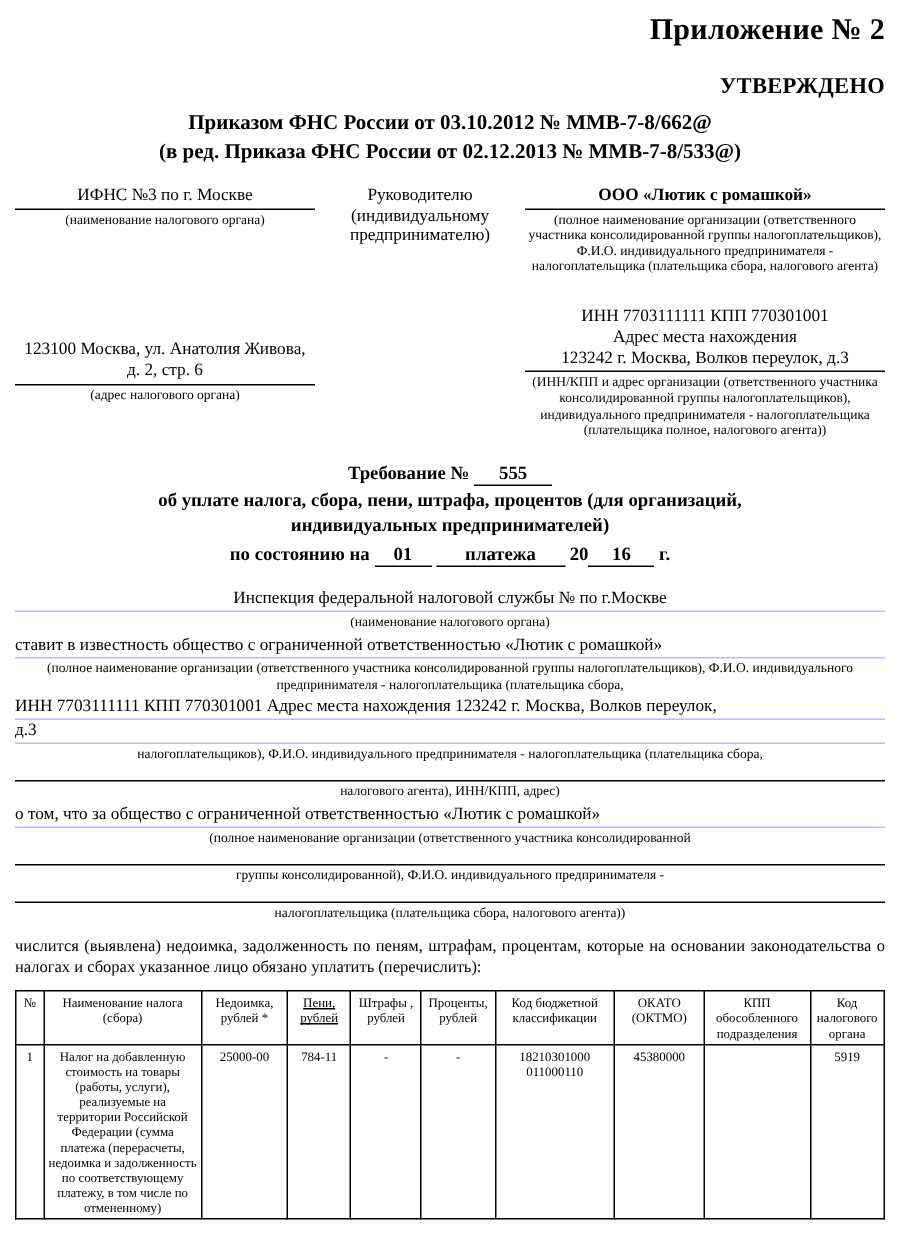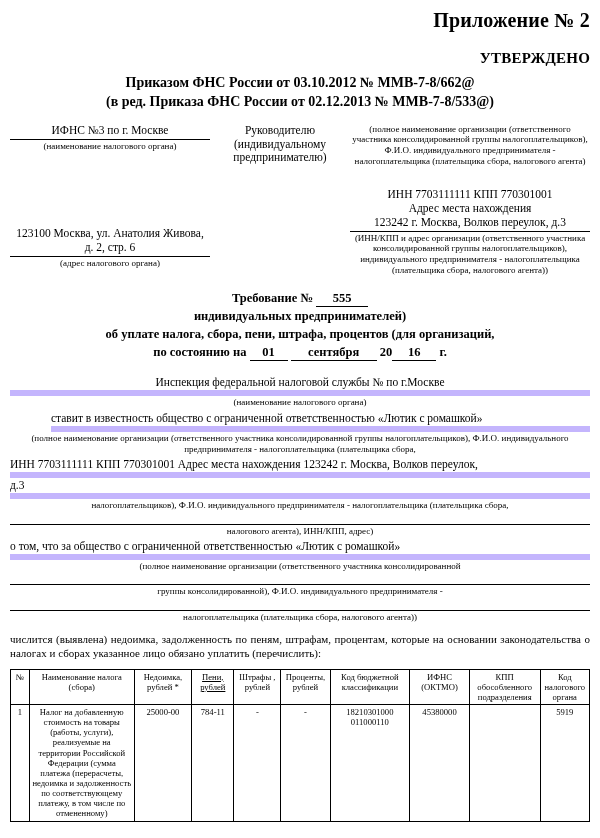--- a/index.html
+++ b/index.html
@@ -111,21 +111,21 @@
   .fill-d2 { min-width: 78px; }
   .fill-d3 { min-width: 36px; }
 
   
   .stmt {
     margin-top: 14px;
   }
   .stmt-line {
     font-size: 11.5px;
     text-align: center;
-    border-bottom: 6px solid #c4b5fd;
+    border-bottom: 1px solid #c4b5fd;
     padding-bottom: 1px;
   }
   .stmt-line.left { text-align: left; }
   .note {
     font-size: 9px;
     text-align: center;
     line-height: 1.15;
     margin-top: 1px;
   }
   .blankline {
@@ -189,51 +189,52 @@
       <div class="cap">(адрес налогового органа)</div>
     </div>
 
     <div class="col-mid">
       <div class="val">Руководителю</div>
       <div class="val">(индивидуальному</div>
       <div class="val">предпринимателю)</div>
     </div>
 
     <div class="col-right">
+      <div class="val line-under bold">ООО «Лютик с ромашкой»</div>
       <div class="cap">(полное наименование организации (ответственного участника консолидированной группы налогоплательщиков), Ф.И.О. индивидуального предпринимателя - налогоплательщика (плательщика сбора, налогового агента)</div>
 
       <div style="height:22px"></div>
 
       <div class="val">ИНН 7703111111 КПП 770301001</div>
       <div class="val">Адрес места нахождения</div>
       <div class="val line-under">123242 г. Москва, Волков переулок, д.3</div>
-      <div class="cap">(ИНН/КПП и адрес организации (ответственного участника консолидированной группы налогоплательщиков), индивидуального предпринимателя - налогоплательщика (плательщика сбора, налогового агента))</div>
+      <div class="cap">(ИНН/КПП и адрес организации (ответственного участника консолидированной группы налогоплательщиков), индивидуального предпринимателя - налогоплательщика (плательщика полное, налогового агента))</div>
     </div>
 
   </div>
 
   <div class="req-title">
     <span>Требование №</span>
     <span class="req-num">555</span>
   </div>
+  <div class="req-sub">об уплате налога, сбора, пени, штрафа, процентов (для организаций,</div>
   <div class="req-sub">индивидуальных предпринимателей)</div>
-  <div class="req-sub">об уплате налога, сбора, пени, штрафа, процентов (для организаций,</div>
   <div class="req-date">
     <span>по состоянию на</span>
     <span class="fill fill-d1">01</span>
-    <span class="fill fill-d2">сентября</span>
+    <span class="fill fill-d2">платежа</span>
     <span>20</span><span class="fill fill-d3">16</span>
     <span>г.</span>
   </div>
 
   <div class="stmt">
     <div class="stmt-line">Инспекция федеральной налоговой службы № по г.Москве</div>
     <div class="note">(наименование налогового органа)</div>
 
-    <div class="stmt-line left" style="margin-top:4px;margin-left:41px;">ставит в известность общество с ограниченной ответственностью «Лютик с ромашкой»</div>
+    <div class="stmt-line left" style="margin-top:4px;">ставит в известность общество с ограниченной ответственностью «Лютик с ромашкой»</div>
     <div class="note">(полное наименование организации (ответственного участника консолидированной группы налогоплательщиков), Ф.И.О. индивидуального предпринимателя - налогоплательщика (плательщика сбора,</div>
 
     <div class="stmt-line left" style="margin-top:3px;">ИНН 7703111111 КПП 770301001 Адрес места нахождения 123242 г. Москва, Волков переулок,</div>
     <div class="stmt-line left">д.3</div>
     <div class="note">налогоплательщиков), Ф.И.О. индивидуального предпринимателя - налогоплательщика (плательщика сбора,</div>
 
     <div class="blankline"></div>
     <div class="note">налогового агента), ИНН/КПП, адрес)</div>
 
     <div class="stmt-line left" style="margin-top:3px;">о том, что за общество с ограниченной ответственностью «Лютик с ромашкой»</div>
@@ -251,21 +252,21 @@
   <table class="maintbl">
     <thead>
       <tr>
         <th class="c-no">№</th>
         <th class="c-name">Наименование налога (сбора)</th>
         <th class="c-ned">Недоимка, рублей *</th>
         <th class="c-peni">Пени, рублей</th>
         <th class="c-shtraf">Штрафы , рублей</th>
         <th class="c-proc">Проценты, рублей</th>
         <th class="c-kbk">Код бюджетной классификации</th>
-        <th class="c-okato">ИФНС (ОКТМО)</th>
+        <th class="c-okato">ОКАТО (ОКТМО)</th>
         <th class="c-kpp">КПП обособленного подразделения</th>
         <th class="c-kno">Код налогового органа</th>
       </tr>
     </thead>
     <tbody>
       <tr>
         <td>1</td>
         <td class="namecell">Налог на добавленную стоимость на товары (работы, услуги), реализуемые на территории Российской Федерации (сумма платежа (перерасчеты, недоимка и задолженность по соответствующему платежу, в том числе по отмененному)</td>
         <td>25000-00</td>
         <td>784-11</td>

